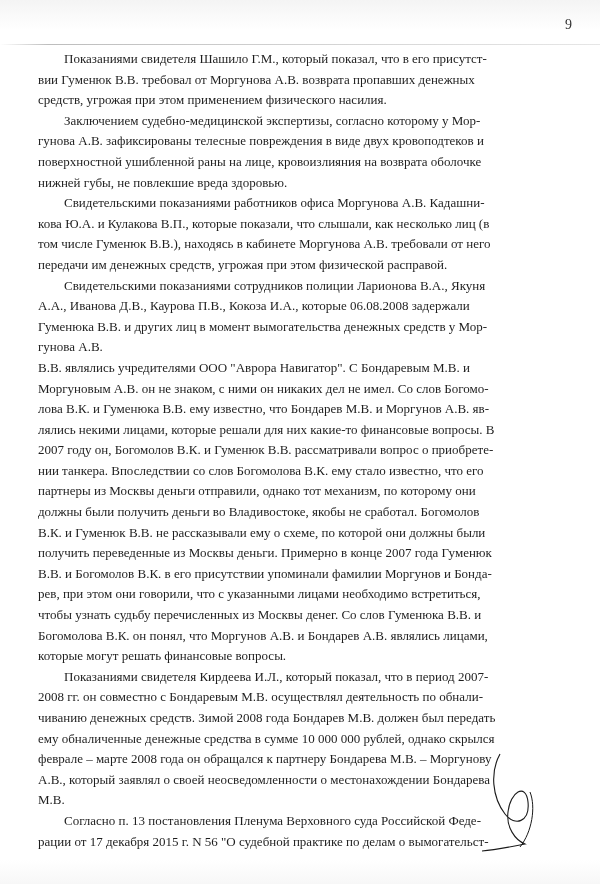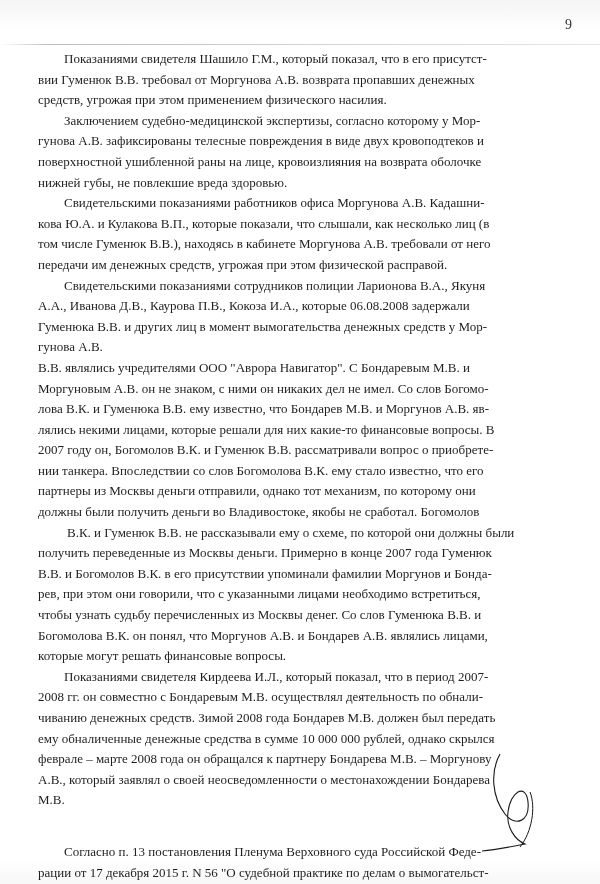--- a/index.html
+++ b/index.html
@@ -79,39 +79,39 @@
     </div>
     <div>
       <div class="line" style="text-align-last: left;"><span style="white-space: nowrap; word-spacing: 0px;">В.В. являлись учредителями ООО "Аврора Навигатор". С Бондаревым М.В. и</span></div>
       <div class="line" style="text-align-last: left;"><span style="white-space: nowrap; word-spacing: 0px;">Моргуновым А.В. он не знаком, с ними он никаких дел не имел. Со слов Богомо-</span></div>
       <div class="line" style="text-align-last: left;"><span style="white-space: nowrap; word-spacing: 0px;">лова В.К. и Гуменюка В.В. ему известно, что Бондарев М.В. и Моргунов А.В. яв-</span></div>
       <div class="line" style="text-align-last: left;"><span style="white-space: nowrap; word-spacing: 0px;">лялись некими лицами, которые решали для них какие-то финансовые вопросы. В</span></div>
       <div class="line" style="text-align-last: left;"><span style="white-space: nowrap; word-spacing: 0px;">2007 году он, Богомолов В.К. и Гуменюк В.В. рассматривали вопрос о приобрете-</span></div>
       <div class="line" style="text-align-last: left;"><span style="white-space: nowrap; word-spacing: 0px;">нии танкера. Впоследствии со слов Богомолова В.К. ему стало известно, что его</span></div>
       <div class="line" style="text-align-last: left;"><span style="white-space: nowrap; word-spacing: 0px;">партнеры из Москвы деньги отправили, однако тот механизм, по которому они</span></div>
       <div class="line" style="text-align-last: left;"><span style="white-space: nowrap; word-spacing: 0px;">должны были получить деньги во Владивостоке, якобы не сработал. Богомолов</span></div>
-      <div class="line" style="text-align-last: left;"><span style="white-space: nowrap; word-spacing: 0px; margin-left: 29px;">В.К. и Гуменюк В.В. не рассказывали ему о схеме, по которой они должны были</span></div>
+      <div class="line" style="text-align-last: left;"><span style="white-space: nowrap; word-spacing: 0px;">В.К. и Гуменюк В.В. не рассказывали ему о схеме, по которой они должны были</span></div>
       <div class="line" style="text-align-last: left;"><span style="white-space: nowrap; word-spacing: 0px;">получить переведенные из Москвы деньги. Примерно в конце 2007 года Гуменюк</span></div>
       <div class="line" style="text-align-last: left;"><span style="white-space: nowrap; word-spacing: 0px;">В.В. и Богомолов В.К. в его присутствии упоминали фамилии Моргунов и Бонда-</span></div>
       <div class="line" style="text-align-last: left;"><span style="white-space: nowrap; word-spacing: 0px;">рев, при этом они говорили, что с указанными лицами необходимо встретиться,</span></div>
       <div class="line" style="text-align-last: left;"><span style="white-space: nowrap; word-spacing: 0px;">чтобы узнать судьбу перечисленных из Москвы денег. Со слов Гуменюка В.В. и</span></div>
       <div class="line" style="text-align-last: left;"><span style="white-space: nowrap; word-spacing: 0px;">Богомолова В.К. он понял, что Моргунов А.В. и Бондарев А.В. являлись лицами,</span></div>
       <div class="line last">которые могут решать финансовые вопросы.</div>
     </div>
     <div>
       <div class="line first" style="text-align-last: left;"><span style="white-space: nowrap; word-spacing: 0px;">Показаниями свидетеля Кирдеева И.Л., который показал, что в период 2007-</span></div>
       <div class="line" style="text-align-last: left;"><span style="white-space: nowrap; word-spacing: 0px;">2008 гг. он совместно с Бондаревым М.В. осуществлял деятельность по обнали-</span></div>
       <div class="line" style="text-align-last: left;"><span style="white-space: nowrap; word-spacing: 0px;">чиванию денежных средств. Зимой 2008 года Бондарев М.В. должен был передать</span></div>
       <div class="line" style="text-align-last: left;"><span style="white-space: nowrap; word-spacing: 0px;">ему обналиченные денежные средства в сумме 10 000 000 рублей, однако скрылся</span></div>
       <div class="line" style="text-align-last: left;"><span style="white-space: nowrap; word-spacing: 0px;">феврале – марте 2008 года он обращался к партнеру Бондарева М.В. – Моргунову</span></div>
       <div class="line" style="text-align-last: left;"><span style="white-space: nowrap; word-spacing: 0px;">А.В., который заявлял о своей неосведомленности о местонахождении Бондарева</span></div>
       <div class="line last">М.В.</div>
     </div>
     <div>
-      <div class="line first" style="text-align-last: left; margin-top: 31px;"><span style="white-space: nowrap; word-spacing: 0px;">Согласно п. 13 постановления Пленума Верховного суда Российской Феде-</span></div>
+      <div class="line first" style="text-align-last: left;"><span style="white-space: nowrap; word-spacing: 0px;">Согласно п. 13 постановления Пленума Верховного суда Российской Феде-</span></div>
       <div class="line" style="text-align-last: left;"><span style="white-space: nowrap; word-spacing: 0px;">рации от 17 декабря 2015 г. N 56 "О судебной практике по делам о вымогательст-</span></div>
     </div>
   </div>
 
 <svg class="signature" viewBox="0 0 70 100">
   <path d="M30 2 C 20 20, 22 45, 35 62 C 45 75, 60 70, 58 50 C 56 30, 40 40, 38 60 C 36 75, 45 88, 55 92 C 40 95, 25 98, 12 99" fill="none" stroke="#1a1a1a" stroke-width="1.1"></path>
   <path d="M60 40 C 66 55, 62 80, 50 95" fill="none" stroke="#1a1a1a" stroke-width="1"></path>
 </svg>
 
 <div class="stamp">

